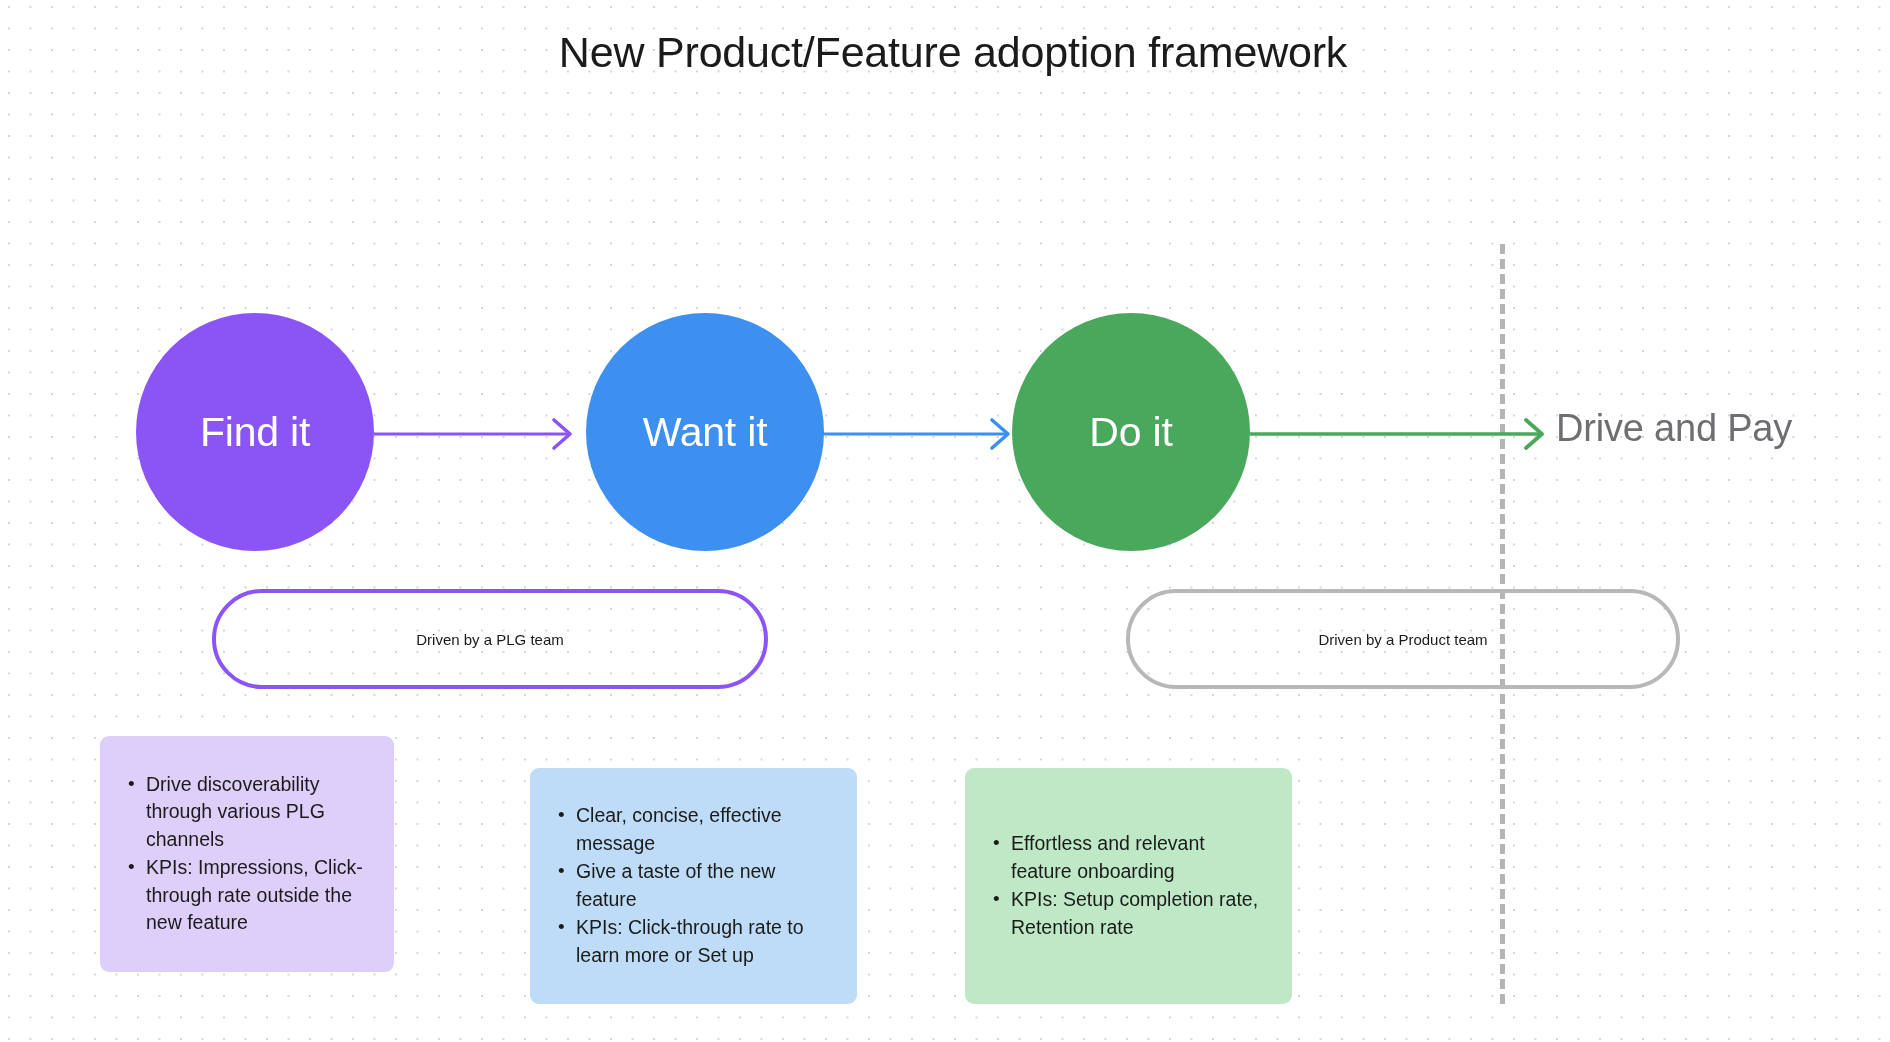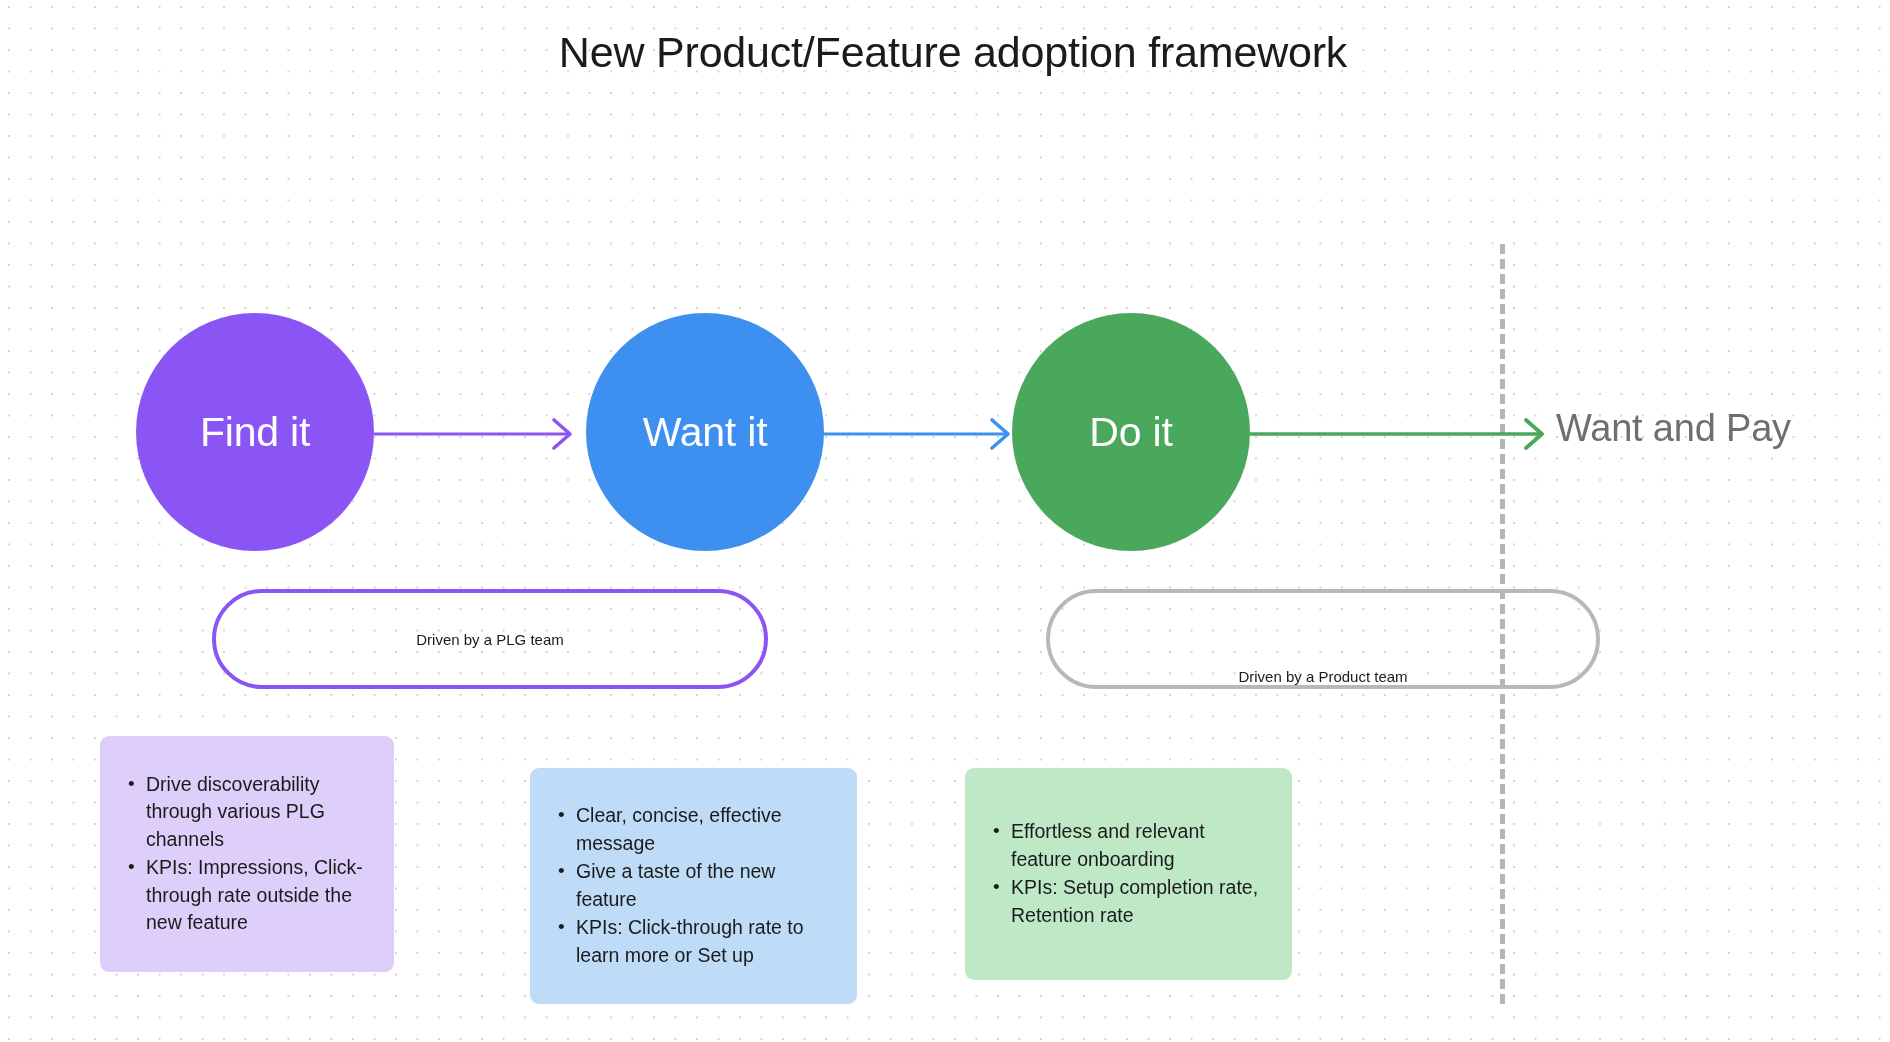--- a/index.html
+++ b/index.html
@@ -112,25 +112,24 @@
     color: #1b1b1b;
     white-space: nowrap;
   }
   #pill-plg-team {
     left: 212px;
     top: 589px;
     width: 556px;
     border: 4px solid #8b55f6;
   }
   #pill-product-team {
-    left: 1046px;
+    left: 1126px;
     top: 589px;
     width: 554px;
     border: 4px solid #b8b8bb;
-    align-items: flex-end;
   }
 
   
   .detail-card {
     position: absolute;
     border-radius: 9px;
     box-sizing: border-box;
     display: flex;
     flex-direction: column;
     justify-content: center;
@@ -167,21 +166,21 @@
     left: 530px;
     top: 768px;
     width: 327px;
     height: 236px;
     background-color: #bedcf7;
   }
   #card-do-it {
     left: 965px;
     top: 768px;
     width: 327px;
-    height: 212px;
+    height: 236px;
     background-color: #bfe9c6;
   }
 </style>
 </head>
 <body>
 
 <div id="canvas">
 
   <div id="diagram-title">New Product/Feature adoption framework</div>
 
@@ -207,21 +206,21 @@
   <svg id="arrow-want-to-do" class="connector-arrow" viewBox="0 0 204 44">
     <line x1="0" y1="22" x2="194" y2="22" stroke="#3d90f0" stroke-width="3.2"></line>
     <polyline points="180,8 196,22 180,36" fill="none" stroke="#3d90f0" stroke-width="3.6" stroke-linecap="round" stroke-linejoin="round"></polyline>
   </svg>
 
   <svg id="arrow-do-to-adopt" class="connector-arrow" viewBox="0 0 300 44">
     <line x1="0" y1="22" x2="290" y2="22" stroke="#4aa85c" stroke-width="3.4"></line>
     <polyline points="276,8 292,22 276,36" fill="none" stroke="#4aa85c" stroke-width="3.8" stroke-linecap="round" stroke-linejoin="round"></polyline>
   </svg>
 
-  <div id="adopt-and-pay-label">Want and Pay</div>
+  <div id="adopt-and-pay-label">Drive and Pay</div>
 
   <div id="pill-plg-team" class="team-pill">
     <span class="pill-label">Driven by a PLG team</span>
   </div>
 
   <div id="pill-product-team" class="team-pill">
     <span class="pill-label">Driven by a Product team</span>
   </div>
 
   <div id="card-find-it" class="detail-card">

